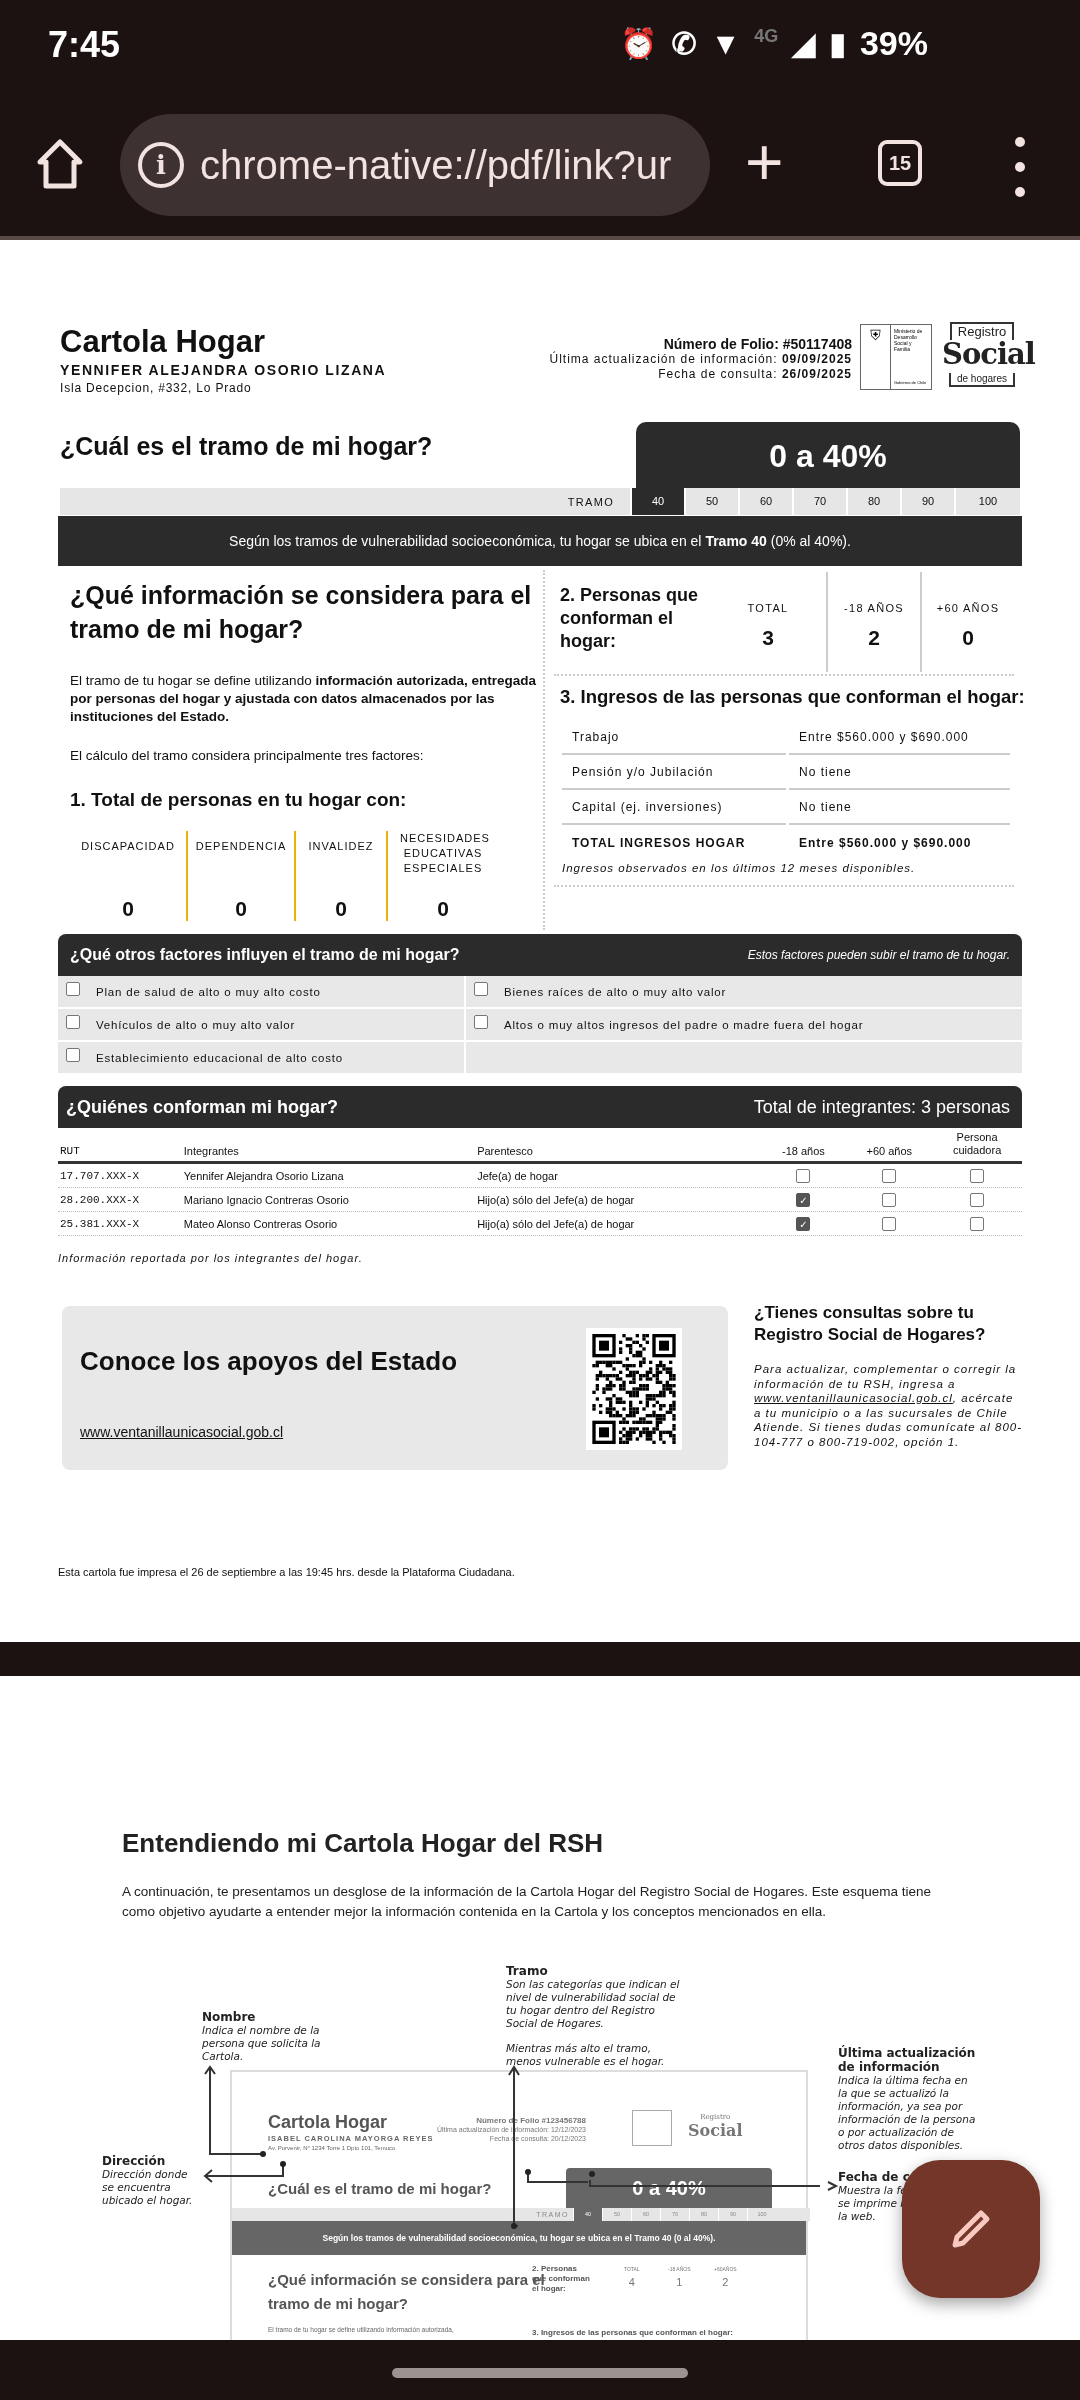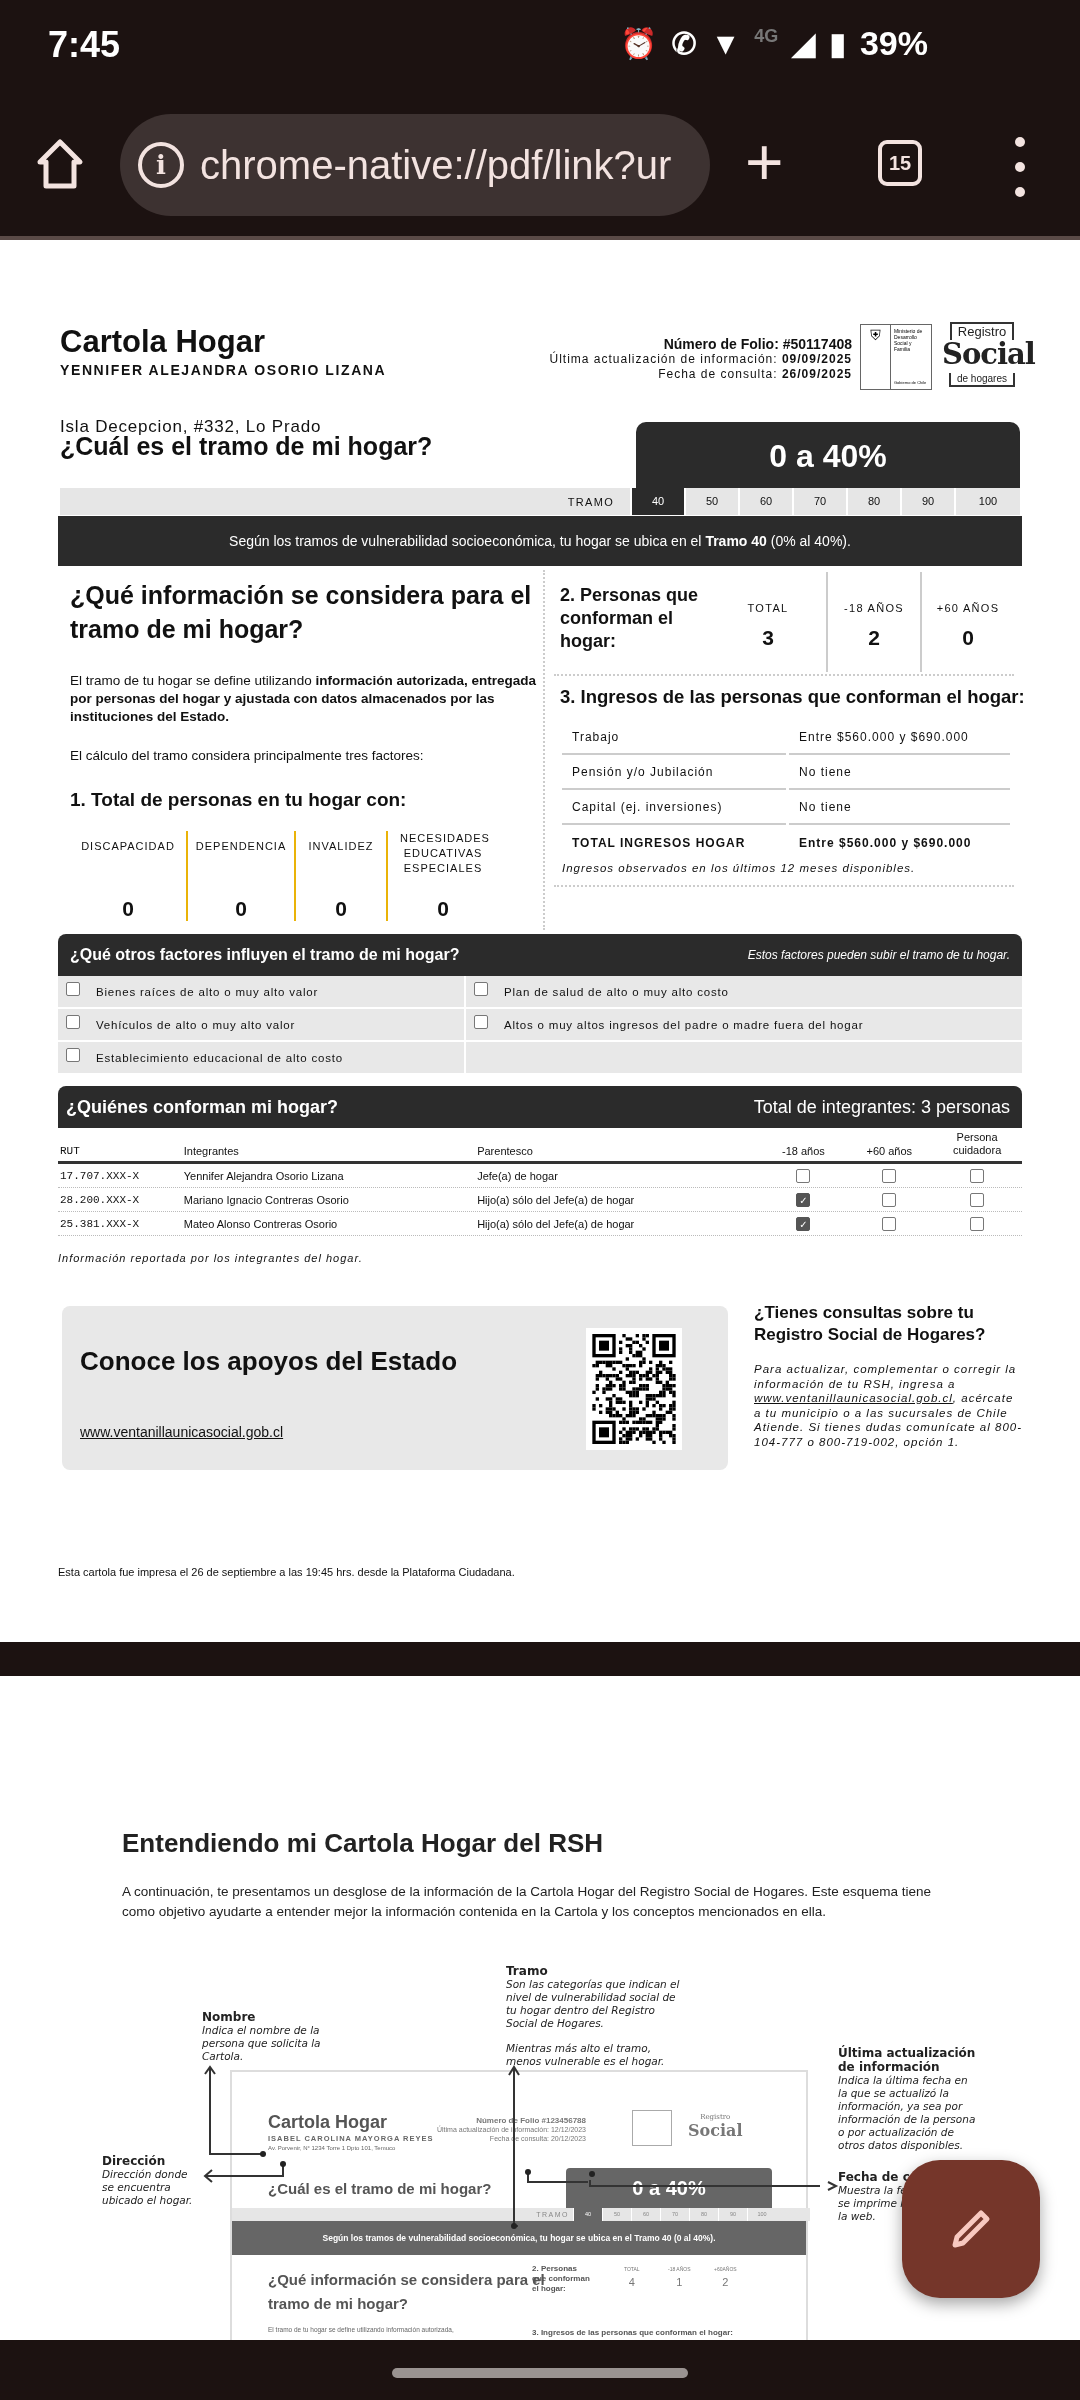--- a/index.html
+++ b/index.html
@@ -20,21 +20,21 @@
   .tb-menu span { width: 10px; height: 10px; background: #f3e3e0; border-radius: 50%; display: block; }
   .toolbar-line { position: absolute; top: 236px; left: 0; width: 1080px; height: 4px; background: #5a4a47; }
 
   .pdf-page { position: absolute; left: 0; width: 1080px; background: #fff; overflow: hidden; }
   .page1 { top: 240px; height: 1402px; }
   .page2 { top: 1676px; height: 664px; }
   .page-gap { position: absolute; top: 1642px; left: 0; width: 1080px; height: 34px; background: #1c1211; }
 
   .p1-title { position: absolute; left: 60px; top: 84px; font-size: 31px; font-weight: bold; color: #111; }
   .p1-name { position: absolute; left: 60px; top: 122px; font-size: 14px; font-weight: bold; letter-spacing: 1.6px; color: #111; }
-  .p1-addr { position: absolute; left: 60px; top: 141px; font-size: 17px; letter-spacing: 0.8px; color: #111; margin-top: 36px; }
+  .p1-addr { position: absolute; left: 60px; top: 141px; font-size: 12px; letter-spacing: 0.8px; color: #111; }
   .folio-block { position: absolute; right: 228px; top: 96px; text-align: right; color: #111; }
   .folio-num { font-size: 14px; font-weight: bold; }
   .folio-line { font-size: 12px; letter-spacing: 1px; line-height: 15px; }
   .folio-line b { font-weight: bold; }
   .ministerio-logo { position: absolute; left: 860px; top: 84px; width: 72px; height: 66px; border: 1px solid #666; display: flex; }
   .ministerio-logo .l { width: 30px; border-right: 1px solid #666; font-size: 14px; text-align: center; padding-top: 2px; }
   .ministerio-logo .r { flex: 1; font-size: 5px; padding: 3px; line-height: 6px; position: relative; }
   .ministerio-logo .r .g { position: absolute; bottom: 3px; left: 3px; font-size: 4px; }
   .rsh-logo { position: absolute; left: 942px; top: 82px; width: 80px; text-align: center; color: #222; }
   .rsh-logo .t1 { font-size: 13px; border: 2px solid #333; border-bottom: none; display: inline-block; padding: 0 6px; line-height: 16px; }
@@ -293,25 +293,25 @@
   <div class="ing-sep"></div>
 
   <div class="dark-header otros-h">
     <span class="t">¿Qué otros factores influyen el tramo de mi hogar?</span>
     <span class="s">Estos factores pueden subir el tramo de tu hogar.</span>
   </div>
   <div class="otros-grid" id="otros-grid">
       <div class="otros-row">
         <div class="otros-cell">
           <span class="cb"></span>
-          <span>Bienes raíces de alto o muy alto valor</span>
+          <span>Plan de salud de alto o muy alto costo</span>
         </div>
         <div class="otros-cell">
           <span class="cb"></span>
-          <span>Plan de salud de alto o muy alto costo</span>
+          <span>Bienes raíces de alto o muy alto valor</span>
         </div>
       </div>
       <div class="otros-row">
         <div class="otros-cell">
           <span class="cb"></span>
           <span>Vehículos de alto o muy alto valor</span>
         </div>
         <div class="otros-cell">
           <span class="cb"></span>
           <span>Altos o muy altos ingresos del padre o madre fuera del hogar</span>

